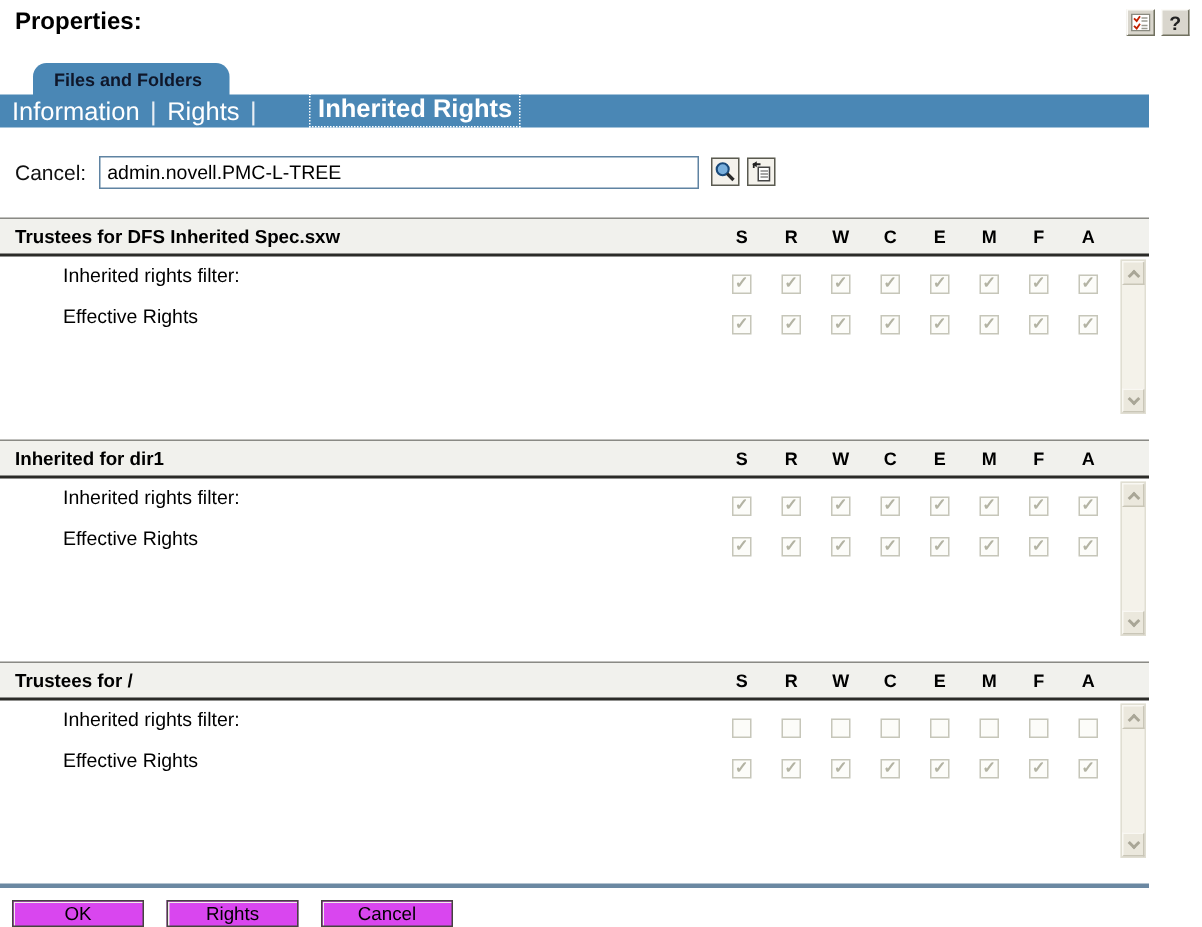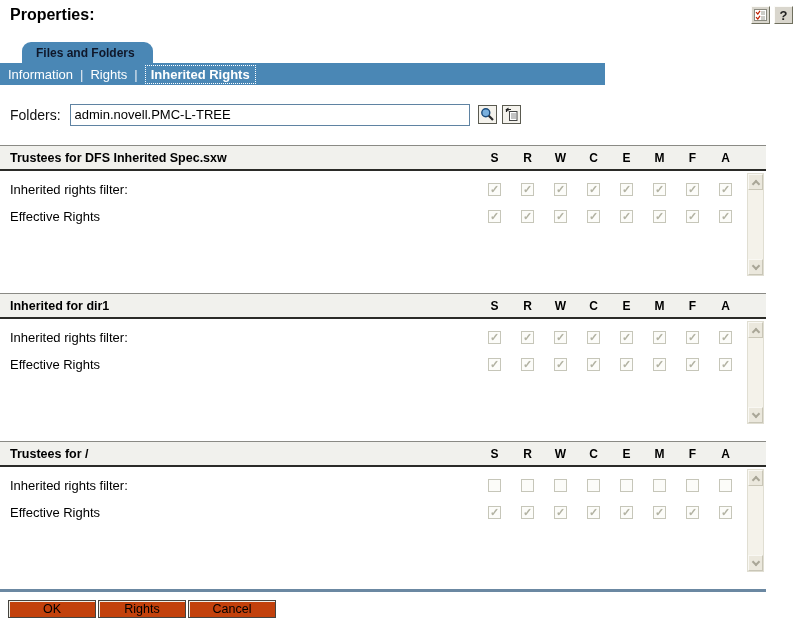--- a/index.html
+++ b/index.html
@@ -33,29 +33,29 @@
   .tab-row { margin: 18px 0 0 0; height: 21px; }
   .tab {
     display: inline-block; margin-left: 22px;
     background: var(--blue); color: #0f172a;
     font-size: 12px; font-weight: bold;
     padding: 4px 18px 4px 14px;
     border-radius: 9px 9px 0 0;
     cursor: pointer;
   }
   .nav-bar {
-    width: 605px; height: 22px;
+    width: 766px; height: 22px;
     background: var(--blue);
-    display: flex; align-items: center;
+    display: flex; align-items: flex-end;
     padding-left: 8px;
-    font-size: 13px; color: #fff;
+    font-size: 17px; color: #fff;
   }
   .nav-bar a { color: #fff; text-decoration: none; cursor: pointer; }
   .nav-sep { margin: 0 7px; color: #e8eef4; }
-  .nav-bar a.active { font-weight: bold; border: 1px dotted #fff; padding: 1px 5px; }
+  .nav-bar a.active { font-weight: bold; border: 1px dotted #fff; padding: 1px 5px; margin-left: 28px; }
 
   
   .trustee-row { margin: 18px 0 0 10px; display: flex; align-items: center; height: 23px; }
   .trustee-row label { font-size: 14px; margin-right: 9px; }
   .trustee-input {
     width: 400px; height: 22px;
     border: 1px solid #5f83a2;
     font-family: "Liberation Sans", sans-serif;
     font-size: 13px; padding: 1px 4px; color: #000;
   }
@@ -77,21 +77,21 @@
     border-top: 1px solid #8a8a85;
     border-bottom: 2px solid #2b2b28;
     display: flex; align-items: center; justify-content: space-between;
     padding-left: 10px;
   }
   .stitle { font-size: 12.5px; font-weight: bold; color: #000; }
   .cols { display: flex; margin-right: 24px; }
   .col { width: 33px; text-align: center; font-size: 12px; font-weight: bold; color: #000; }
 
   .sbody { position: relative; height: 107px; padding-top: 5px; }
-  .rrow { display: flex; align-items: center; justify-content: space-between; height: 27px; }
+  .rrow { display: flex; justify-content: space-between; height: 27px; padding-left: 32px; }
   .rlabel { font-size: 13px; padding-left: 10px; color: #000; }
   .checks { display: flex; margin-right: 24px; }
   .cell { width: 33px; display: flex; align-items: center; justify-content: center; }
   .cb {
     width: 13px; height: 13px;
     border: 1px solid #c6c6b9;
     background: #fcfcf9;
     display: flex; align-items: center; justify-content: center;
     cursor: default;
   }
@@ -118,22 +118,22 @@
   .sbtn.up { top: 0; }
   .sbtn.down { bottom: 0; }
   .chev { display: inline-block; width: 6px; height: 6px; border-top: 2px solid #a9a697; border-right: 2px solid #a9a697; }
   .chev-up { transform: rotate(-45deg); margin-top: 3px; }
   .chev-down { transform: rotate(135deg); margin-bottom: 3px; }
 
   
   .footer-divider { width: 766px; height: 3px; background: var(--divider); margin-top: 8px; }
   .footer-buttons { margin: 8px 0 0 8px; display: flex; }
   .footer-buttons button {
-    width: 88px; height: 18px; margin-right: 2px;
-    background: #c2410c;
+    width: 88px; height: 18px; margin-right: 15px;
+    background: #d946ef;
     border: 1px solid #45443f;
     box-shadow: inset 1px 1px 0 #efede7;
     font-family: "Liberation Sans", sans-serif;
     font-size: 12.5px; color: #000;
     display: flex; align-items: center; justify-content: center;
     cursor: pointer; padding: 0;
   }
   :root { --blue: #4a87b5; --divider: #6b88a2; }
 </style>
 </head>
@@ -164,21 +164,21 @@
 
 <div class="nav-bar content">
   <a>Information</a>
   <span class="nav-sep">|</span>
   <a>Rights</a>
   <span class="nav-sep">|</span>
   <a class="active">Inherited Rights</a>
 </div>
 
 <div class="trustee-row">
-  <label>Folders:</label>
+  <label>Cancel:</label>
   <input class="trustee-input" type="text" value="admin.novell.PMC-L-TREE" style="">
   <button class="field-icon-btn">
     <svg width="15" height="15" viewBox="0 0 15 15">
       <circle cx="5.8" cy="5.8" r="4" fill="#7ab0dd" stroke="#1a4a7a" stroke-width="1.4"></circle>
       <line x1="8.8" y1="8.8" x2="13" y2="13" stroke="#2a2a2a" stroke-width="2.2"></line>
     </svg>
   </button>
   <button class="field-icon-btn">
     <svg width="15" height="15" viewBox="0 0 15 15">
       <path d="M7 2.5 L2.5 2.5 L2.5 5" fill="none" stroke="#222" stroke-width="1.2"></path>

